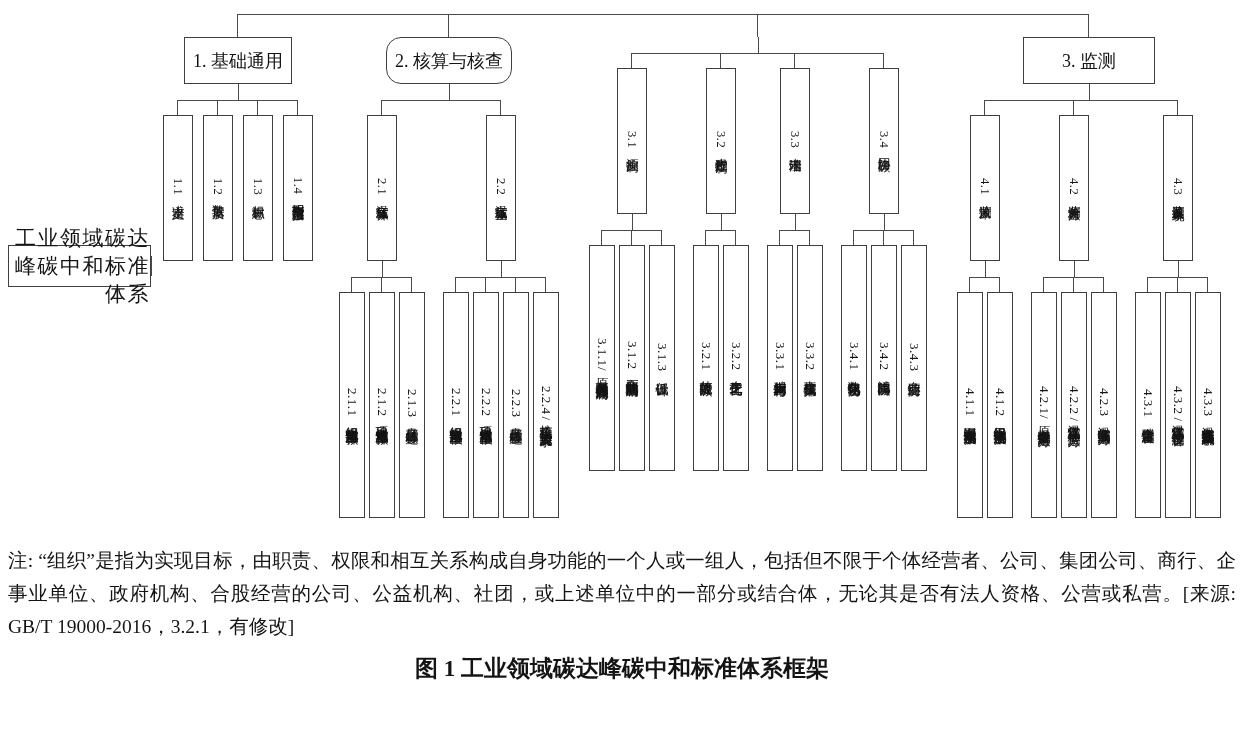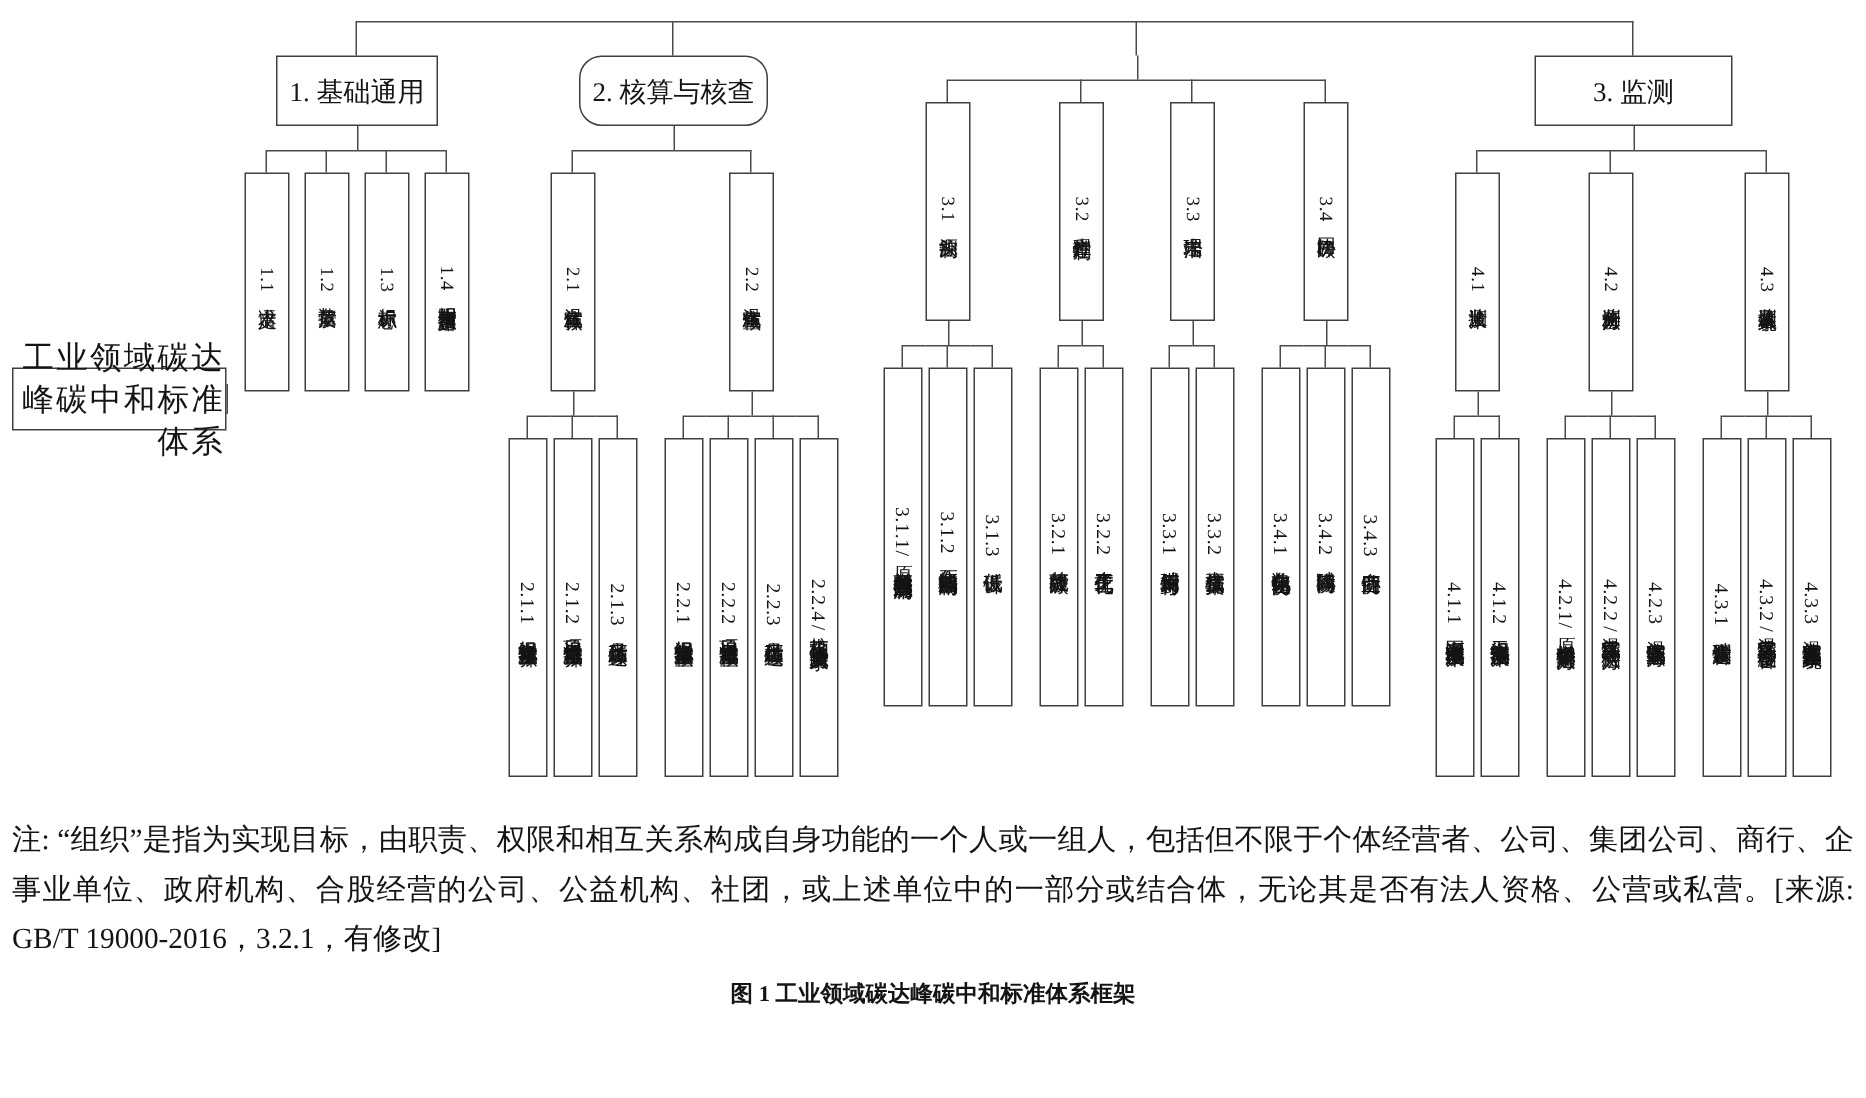--- a/index.html
+++ b/index.html
@@ -44,21 +44,21 @@
           display:flex; align-items:center; justify-content:center; }
   .v-mid  { width:30px; height:146px; }
   .v-leaf { width:26px; height:226px; }
   .vbox span { writing-mode:vertical-rl; text-orientation:mixed;
                line-height:1; display:block; }
   .v-mid  span { font-size:12.5px; letter-spacing:0.5px; }
   .v-leaf span { font-size:13px;   letter-spacing:0.5px; }
 
   
   .note { font-size:19.5px; line-height:1.7; margin:26px 0 0; text-align:justify; }
-  .caption { text-align:center; font-weight:bold; font-size:15px; margin:10px 0 0; }
+  .caption { text-align:center; font-weight:bold; font-size:23px; margin:10px 0 0; }
 </style>
 </head>
 <body>
 
 <div class="page">
   <div class="tree">
 
     <div class="box root">工业领域碳达峰碳中和标准体系</div>
     <div class="stub h20"></div>
 

